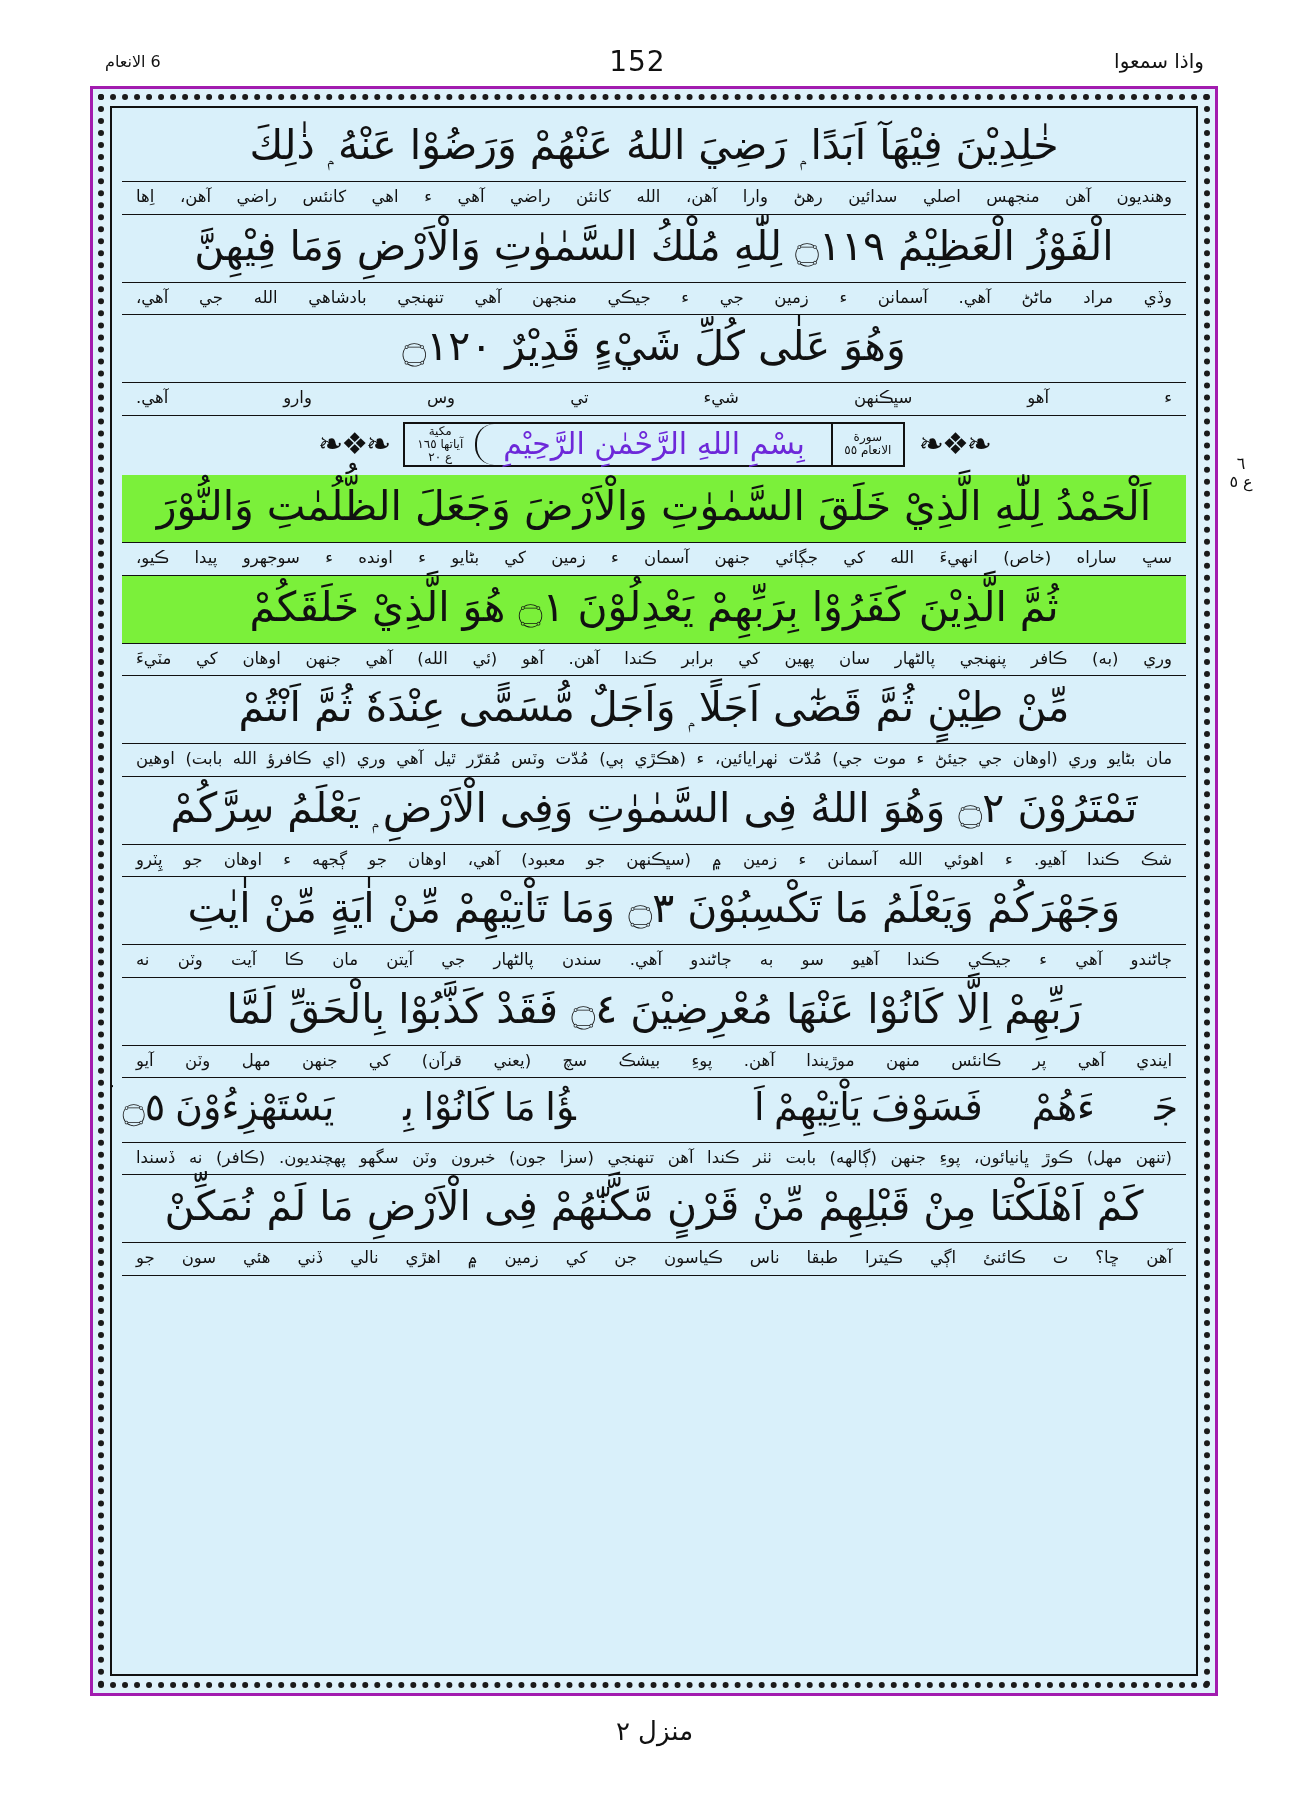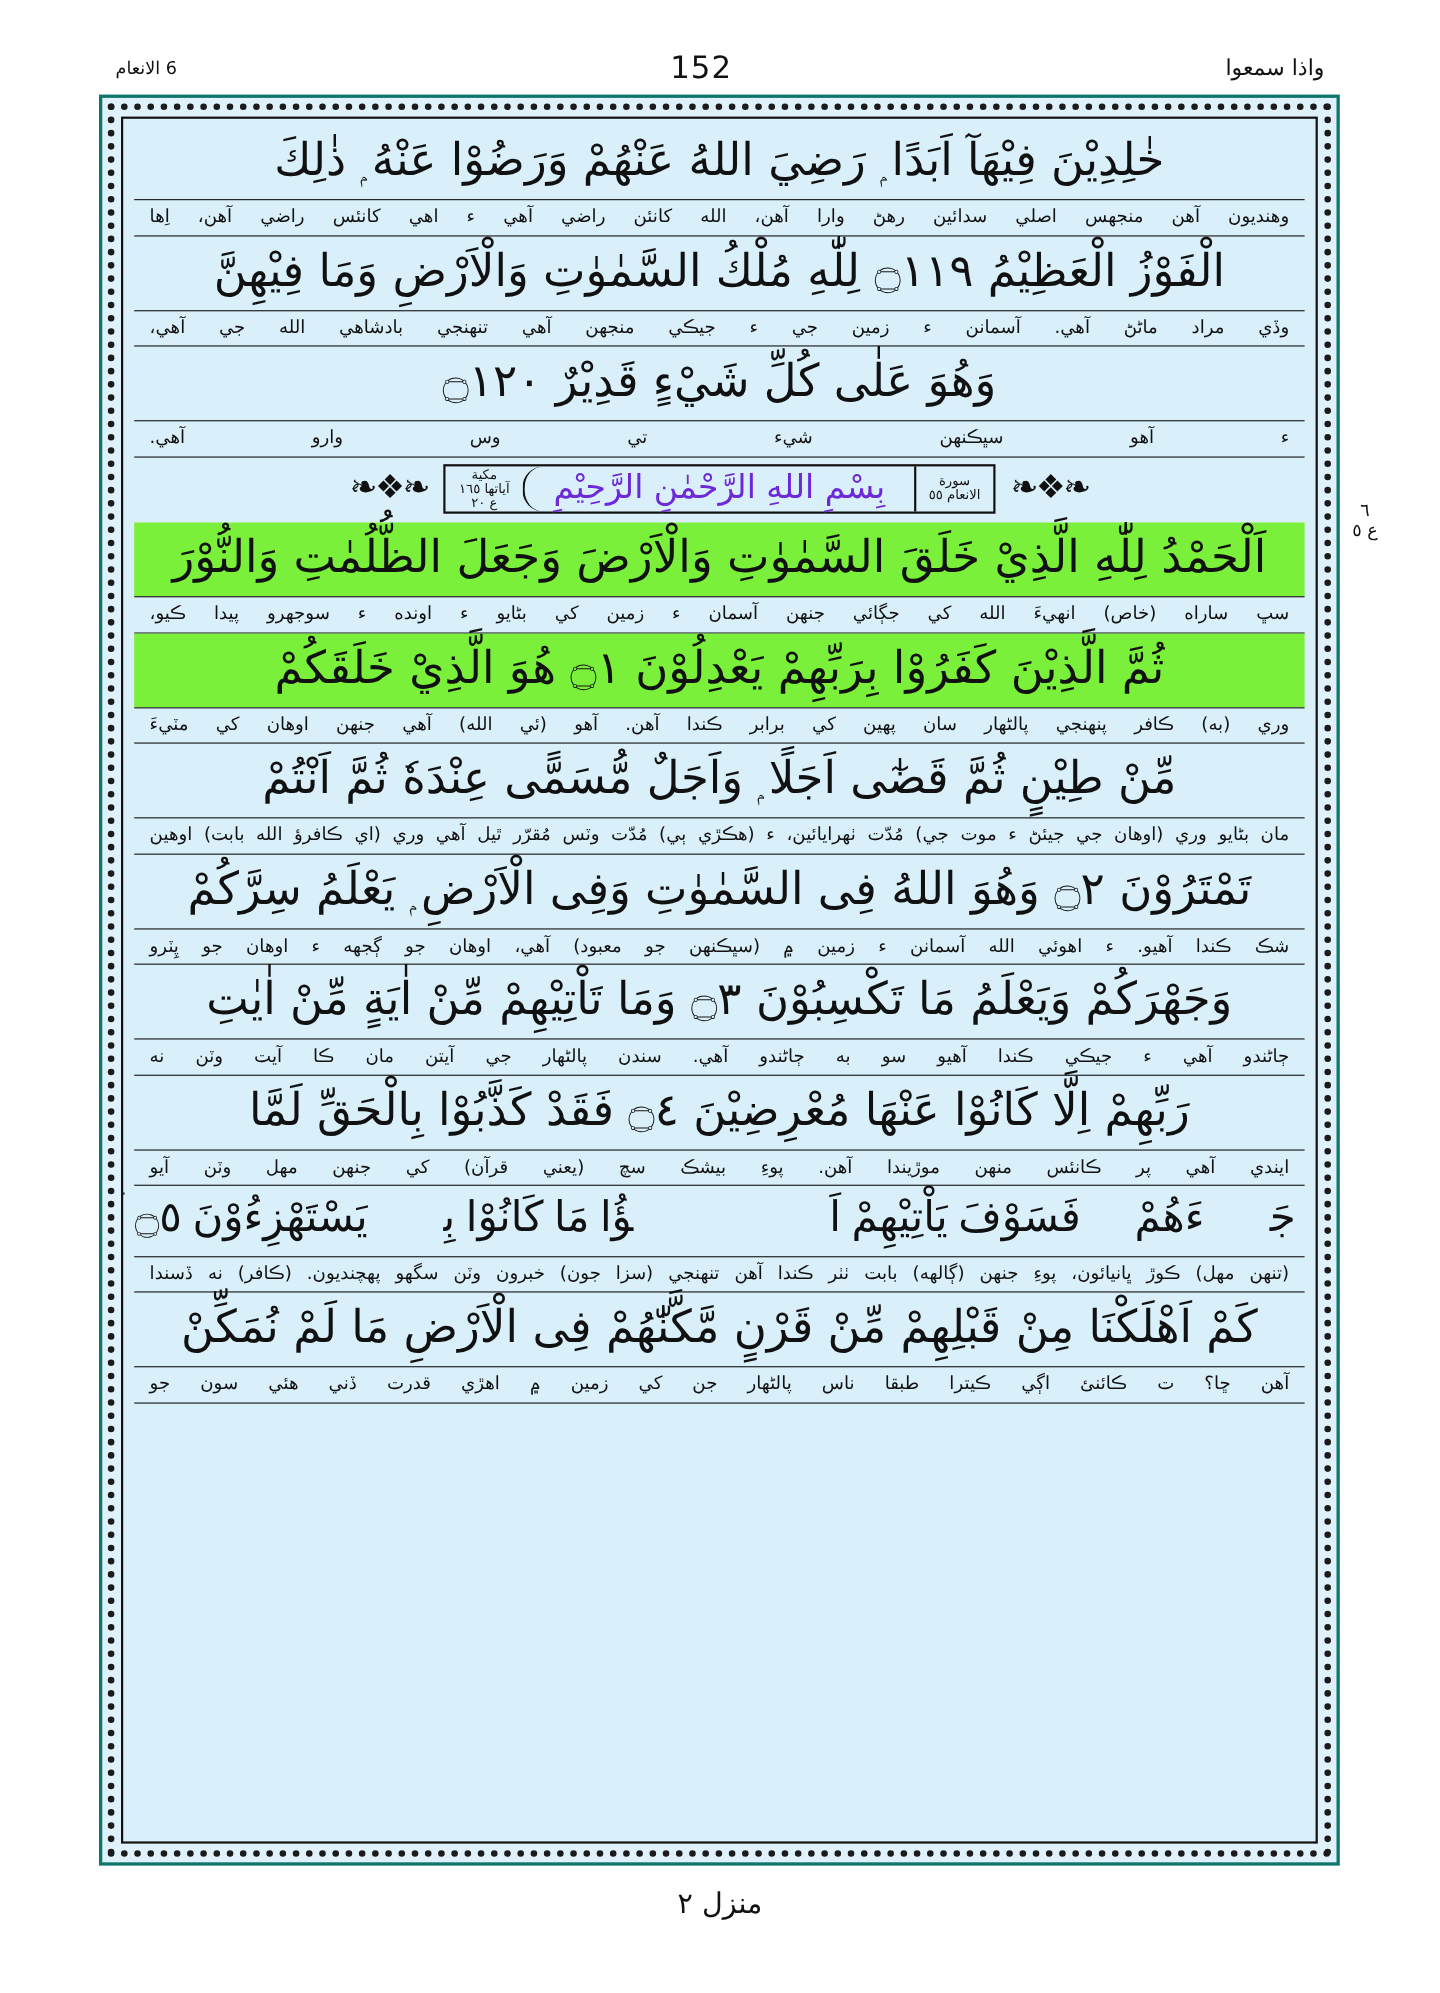--- a/index.html
+++ b/index.html
@@ -45,21 +45,21 @@
   .top-right { font-size: 20px; }
   .top-left  { font-size: 16px; }
 
   
   .frame-outer {
     position: absolute;
     top: 86px;
     left: 90px;
     width: 1128px;
     height: 1610px;
-    border: 3px solid #0f766e;
+    border: 3px solid #a21caf;
     background: #dff2fb;
     box-sizing: border-box;
   }
   .frame-mid {
     position: absolute;
     top: 5px; left: 5px; right: 5px; bottom: 5px;
     border: 6px dotted #1b1b1b;
     box-sizing: border-box;
   }
   .frame-inner {
@@ -266,21 +266,21 @@
           <div class="trans-line">ايندي آهي پر ڪانئس منهن موڙيندا آهن. پوءِ بيشڪ سچ (يعني قرآن) کي جنهن مهل وٽن آيو</div>
         </div>
 
         <div class="block">
           <div class="ayah-line" style="font-size: 38.2px; font-family: Liberation Serif, serif;">جَاۗءَهُمْ ۭ فَسَوْفَ يَاْتِيْهِمْ اَنْۢبٰۗؤُا مَا كَانُوْا بِهٖ يَسْتَهْزِءُوْنَ ۝٥ اَلَمْ يَرَوْا</div>
           <div class="trans-line">(تنهن مهل) ڪوڙ ڀانيائون، پوءِ جنهن (ڳالهه) بابت ٺٺر ڪندا آهن تنهنجي (سزا جون) خبرون وٽن سگهو پهچنديون. (ڪافر) نه ڏسندا</div>
         </div>
 
         <div class="block">
           <div class="ayah-line">كَمْ اَهْلَكْنَا مِنْ قَبْلِهِمْ مِّنْ قَرْنٍ مَّكَّنّٰهُمْ فِى الْاَرْضِ مَا لَمْ نُمَكِّنْ</div>
-          <div class="trans-line">آهن ڇا؟ ت ڪائن‍ئ اڳي ڪيترا طبقا ناس پالڻهار جن کي زمين ۾ اهڙي قدرت ڏني هئي سون جو</div>
+          <div class="trans-line">آهن ڇا؟ ت ڪائن‍ئ اڳي ڪيترا طبقا ناس ڪياسون جن کي زمين ۾ اهڙي نالي ڏني هئي سون جو</div>
         </div>
 
       </div>
     </div>
   </div>
 
   <div class="footer">منزل ٢</div>
 
 </div>
 

